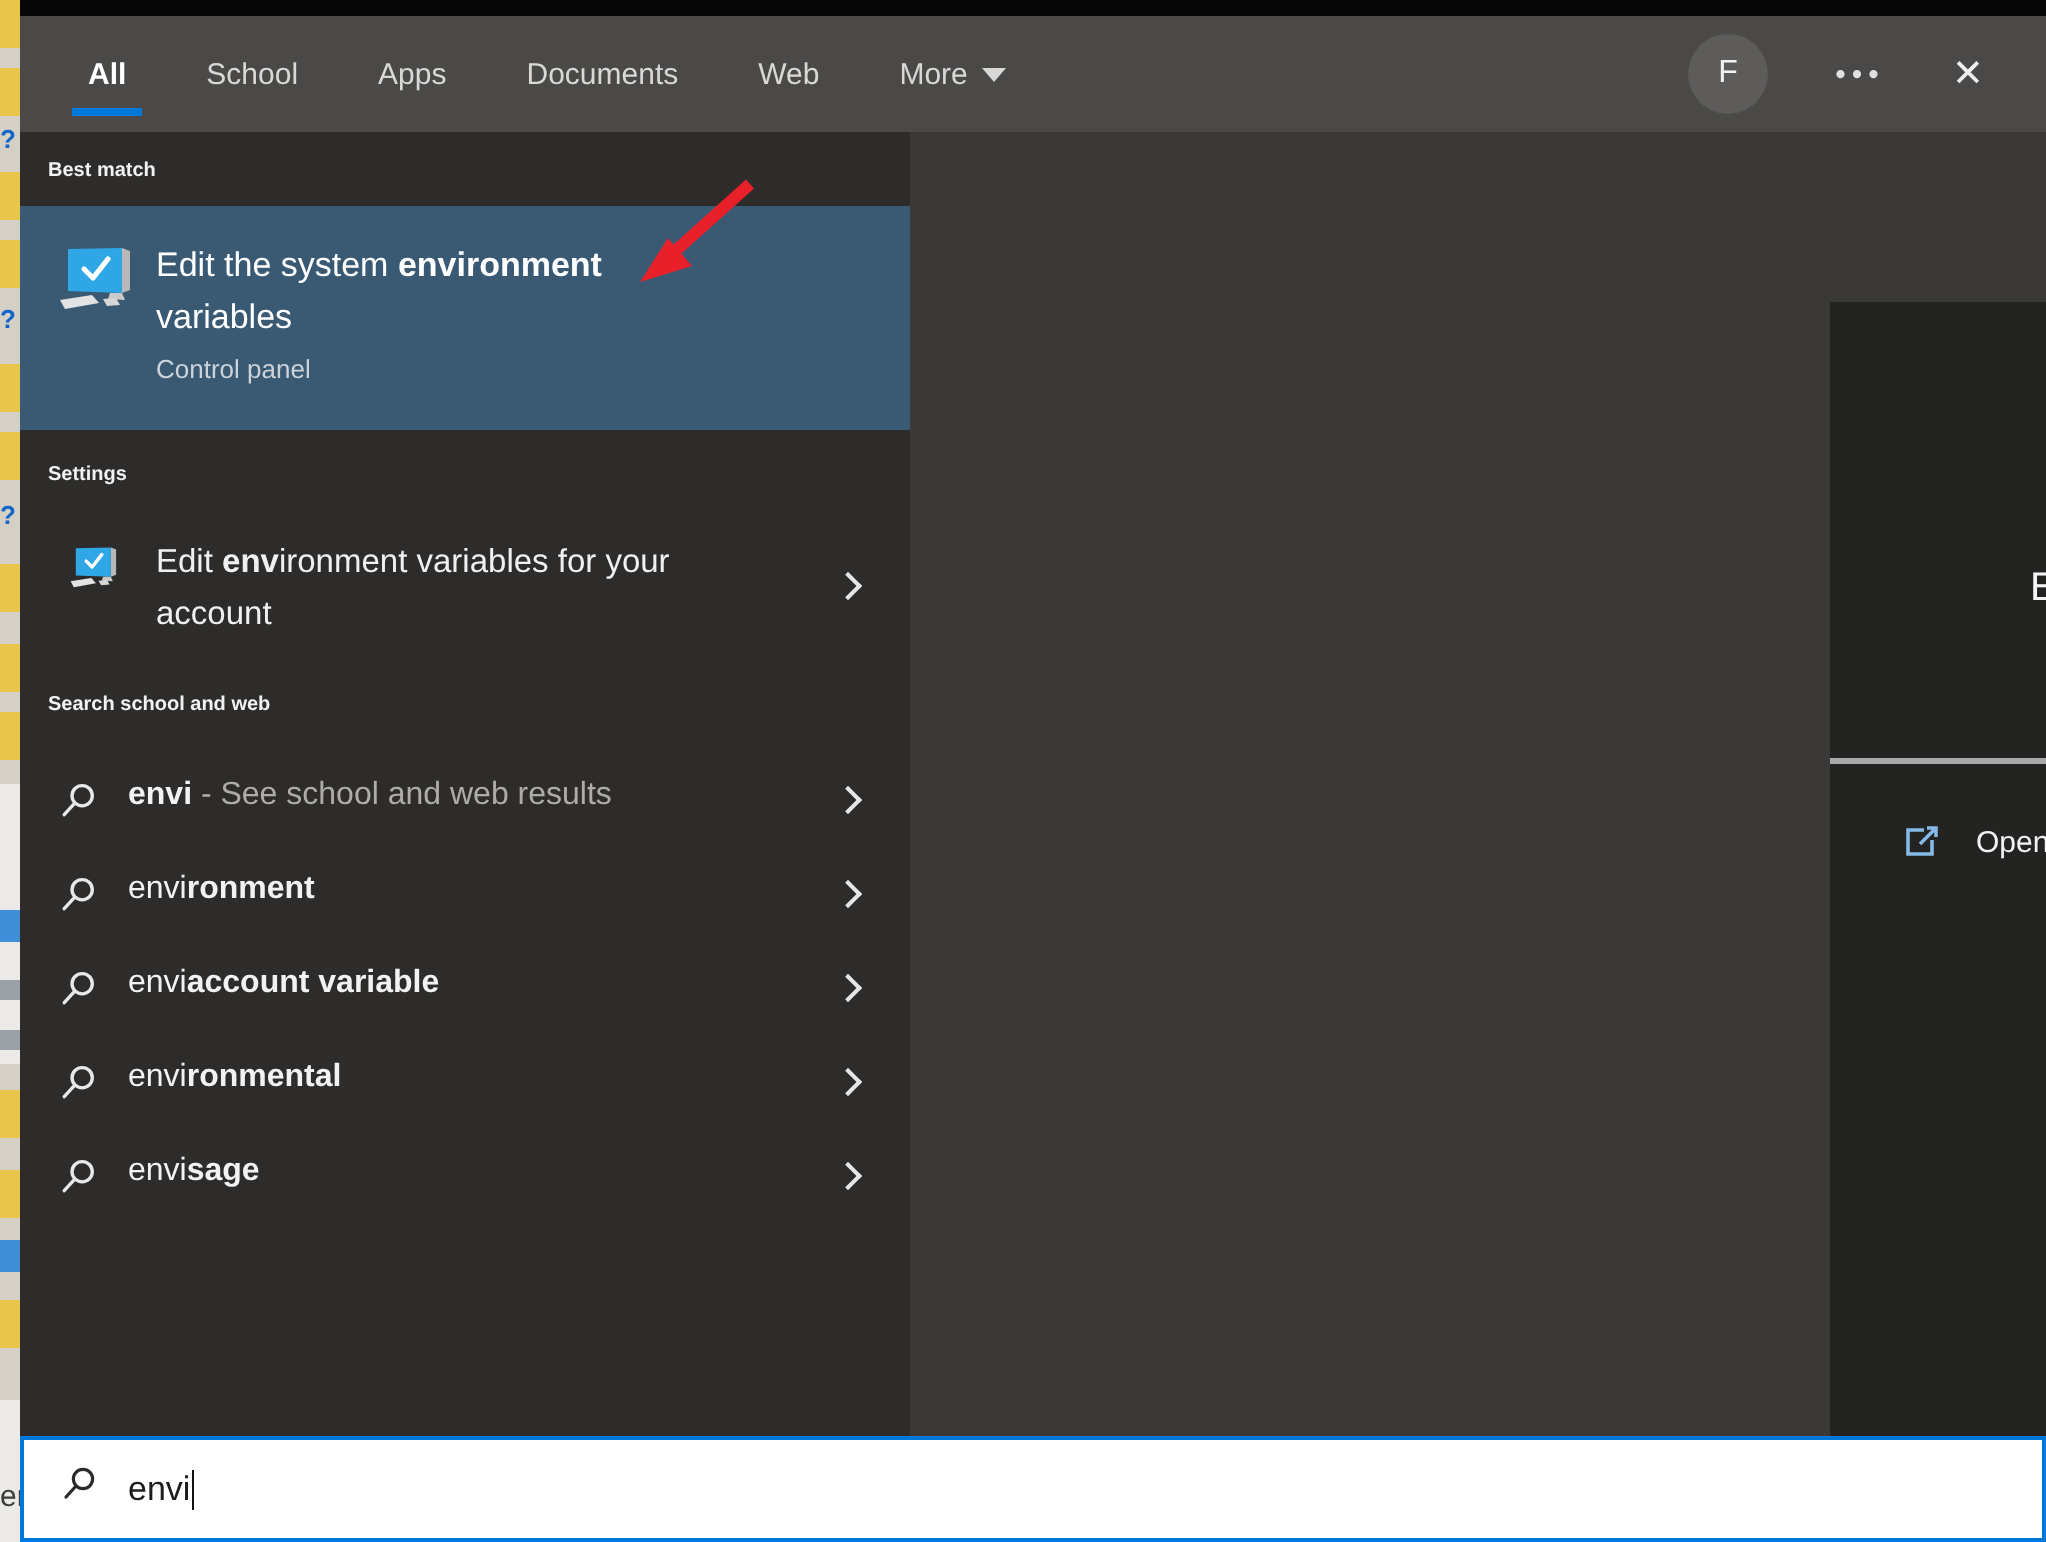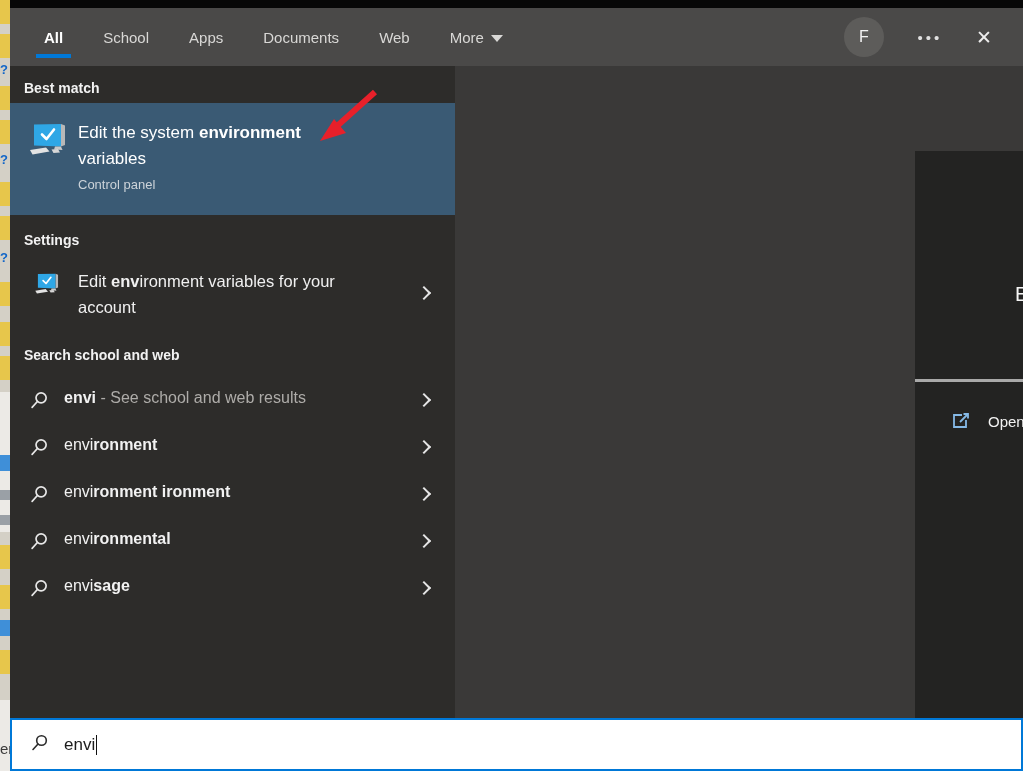--- a/index.html
+++ b/index.html
@@ -36,21 +36,21 @@
             background:#5d5c5a; color:#f2f2f2; font-size:16px; display:flex;
             align-items:center; justify-content:center; }
   .more-dots { position:absolute; left:900px; top:0; height:58px; width:40px; display:flex;
                align-items:center; justify-content:center; color:#e0e0e0; font-size:15px;
                letter-spacing:3px; }
   .close-x { position:absolute; left:952px; top:0; height:58px; width:44px; display:flex;
              align-items:center; justify-content:center; color:#eeeeee; font-size:19px; }
 
   
   .left-panel { position:absolute; left:0; top:66px; width:445px; height:652px; background:#2d2c2a; }
-  .section-h { position:absolute; left:14px; color:#f2f2f2; font-size:14px; font-weight:bold;text-align:right; }
+  .section-h { position:absolute; left:14px; color:#f2f2f2; font-size:10px; font-weight:bold;text-align:right; }
   .h-best { top:14px; }
   .h-settings { top:166px; }
   .h-web { top:281px; }
 
   .best-row { position:absolute; left:0; top:37px; width:493px; height:112px; background:#3a5a74; }
   .best-row .cicon { position:absolute; left:18px; top:18px; }
   .best-text { position:absolute; left:68px; top:17px; width:330px; color:#ffffff;
                font-size:17px; line-height:26px; font-weight:normal; }
   .best-text b { font-weight:bold; }
   .best-sub { position:absolute; left:68px; top:74px; color:#ccd3d9; font-size:13px; }
@@ -192,21 +192,21 @@
     <line x1="7" y1="10" x2="2" y2="15.5" stroke="currentColor" stroke-width="1.6" stroke-linecap="round"></line>
   </svg>
             <span class="sug-text"><span>envi</span><span class="seg-b">ronment</span></span>
             <span class="chev chev-abs"></span>
           </div>
           <div class="sug-row">
             <svg viewBox="0 0 18 18" width="19" height="19" class="mag" style="color: rgb(232, 232, 232); position: absolute; left: 20px; top: 14px;">
     <circle cx="10.5" cy="6.5" r="4.8" fill="none" stroke="currentColor" stroke-width="1.6"></circle>
     <line x1="7" y1="10" x2="2" y2="15.5" stroke="currentColor" stroke-width="1.6" stroke-linecap="round"></line>
   </svg>
-            <span class="sug-text"><span>envi</span><span class="seg-b">ronment ironment</span></span>
+            <span class="sug-text"><span>envi</span><span class="seg-b">account variable</span></span>
             <span class="chev chev-abs"></span>
           </div>
           <div class="sug-row">
             <svg viewBox="0 0 18 18" width="19" height="19" class="mag" style="color: rgb(232, 232, 232); position: absolute; left: 20px; top: 14px;">
     <circle cx="10.5" cy="6.5" r="4.8" fill="none" stroke="currentColor" stroke-width="1.6"></circle>
     <line x1="7" y1="10" x2="2" y2="15.5" stroke="currentColor" stroke-width="1.6" stroke-linecap="round"></line>
   </svg>
             <span class="sug-text"><span>envi</span><span class="seg-b">ronmental</span></span>
             <span class="chev chev-abs"></span>
           </div>

